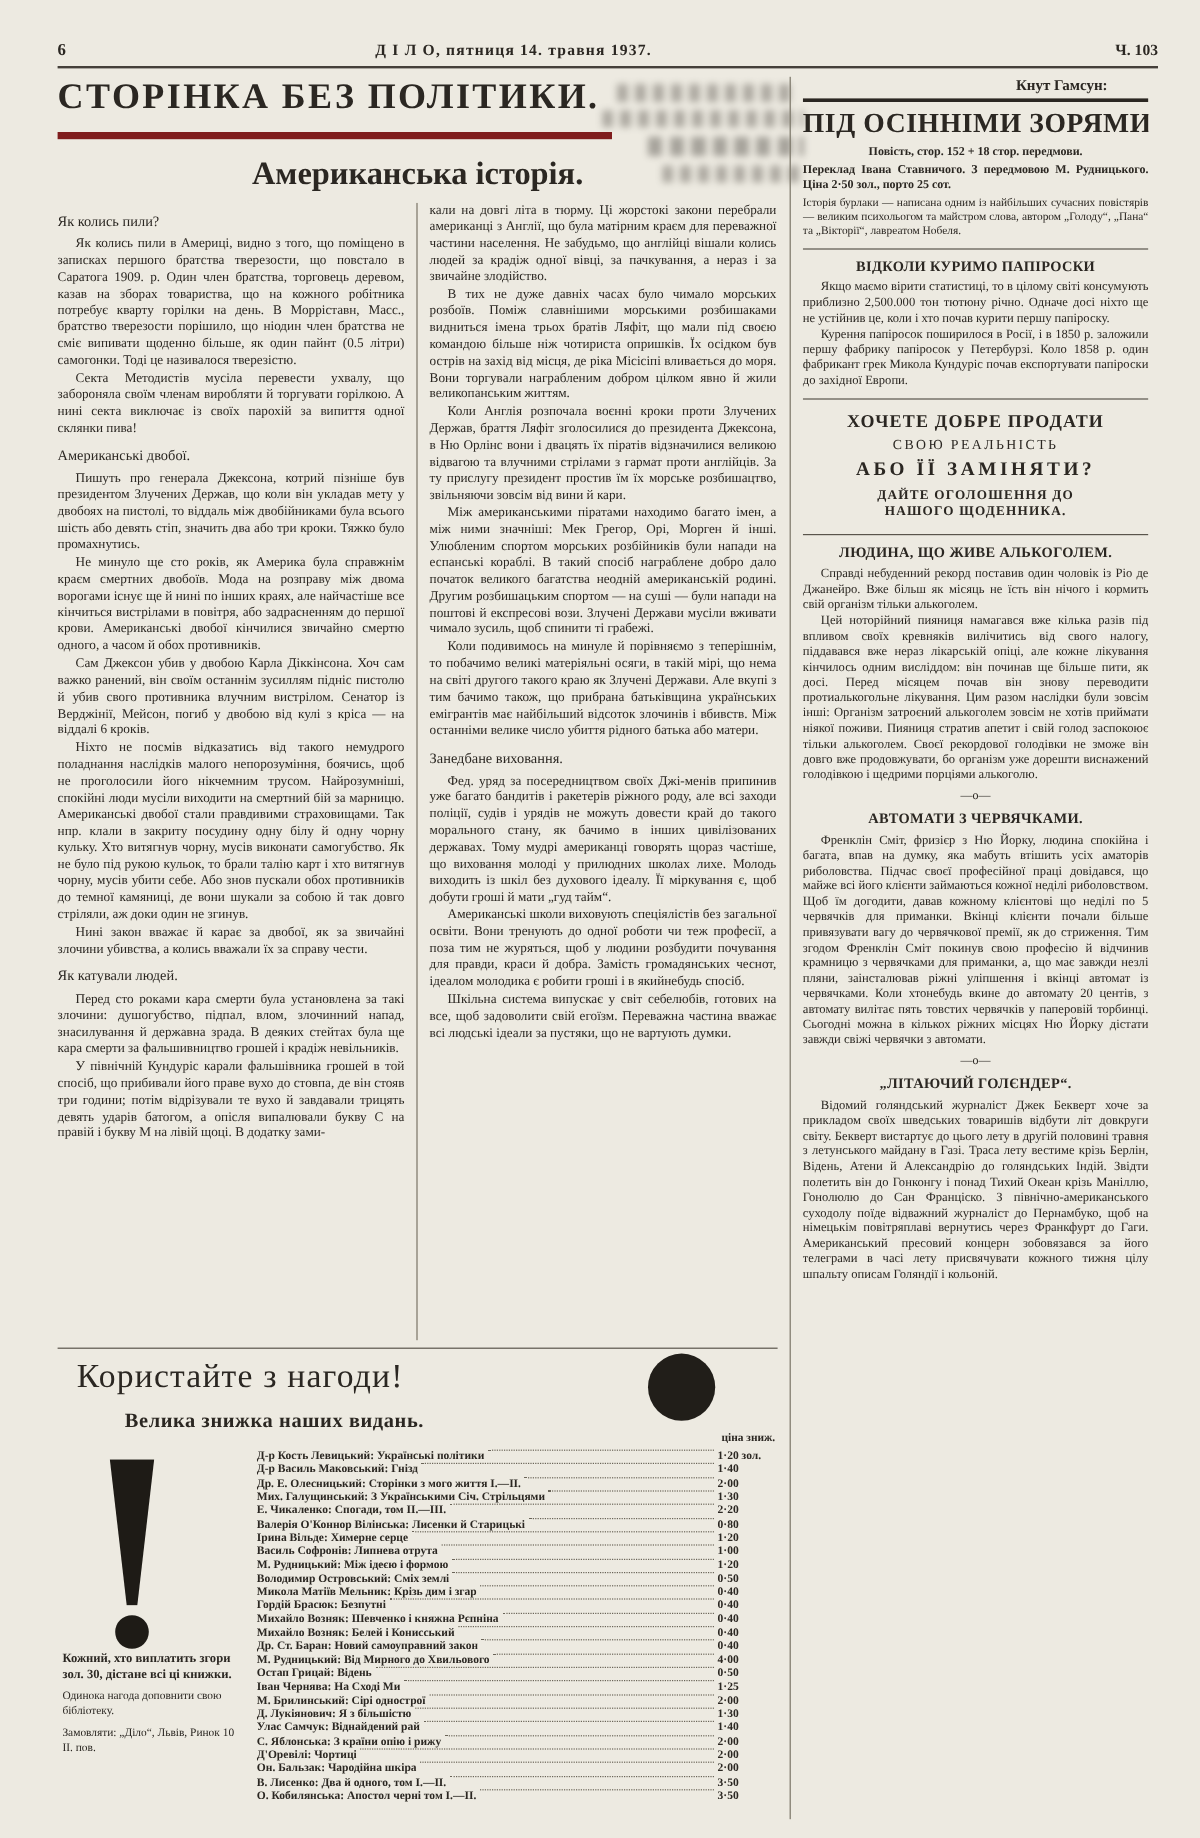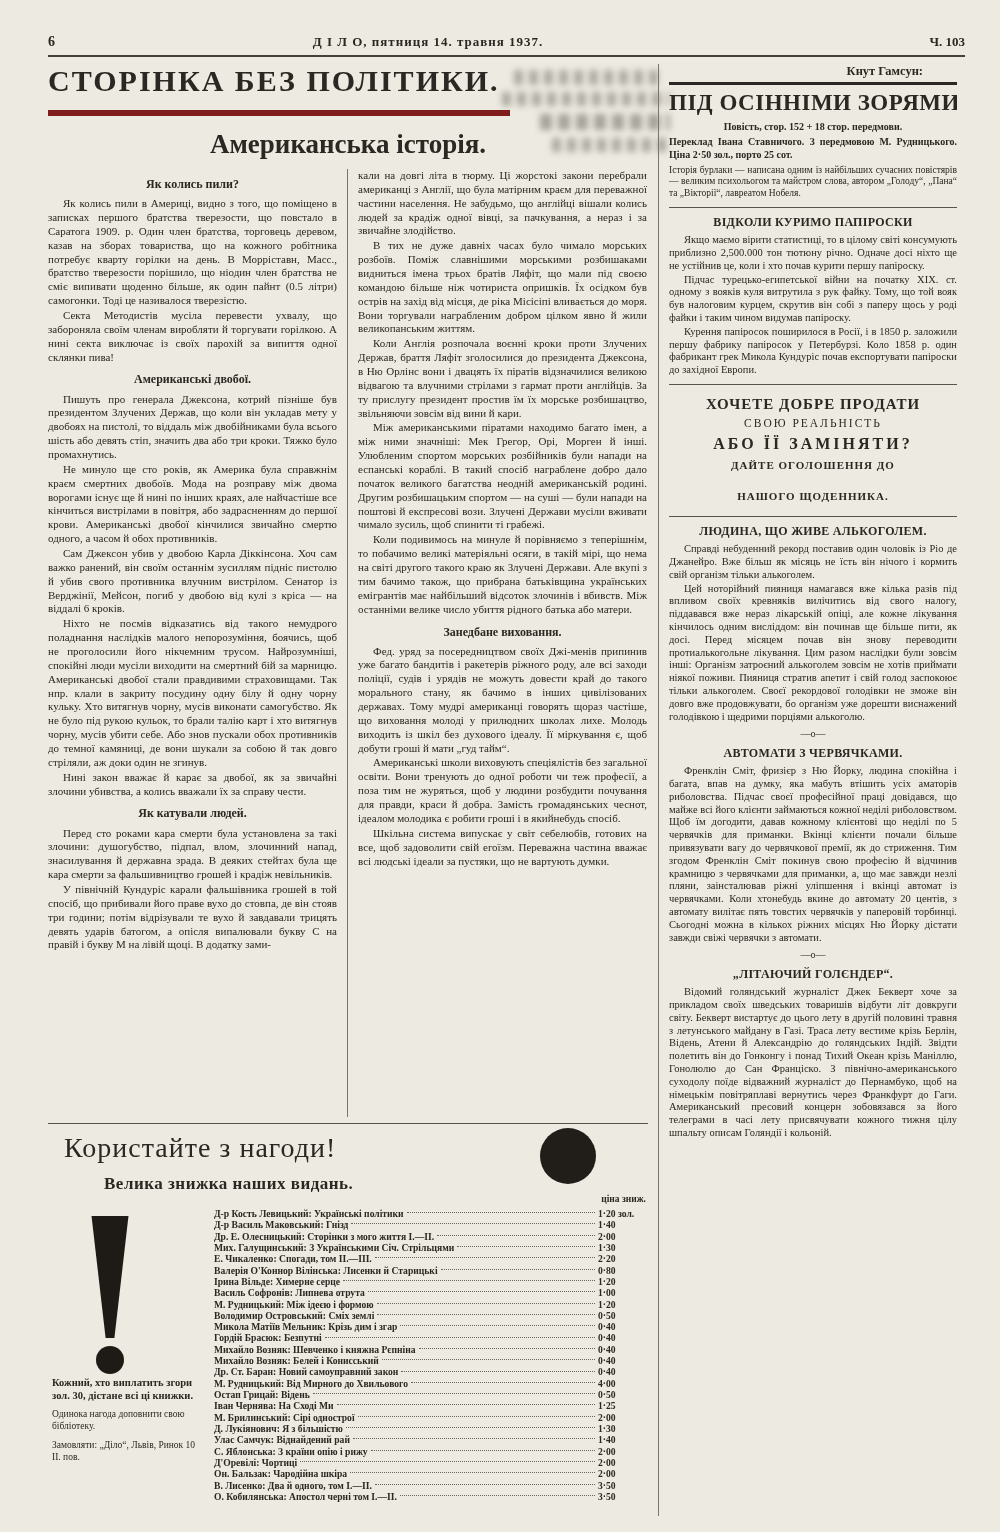--- a/index.html
+++ b/index.html
@@ -22,51 +22,51 @@
   .main{position:absolute;top:64px;left:48px;width:917px;display:flex}
   .left-region{width:600px}
   .main-divider{width:1px;background:#7b7568;margin:0 10px;height:1452px}
   .kicker{font-size:30px;font-weight:bold;letter-spacing:2px;border-bottom:6px solid #7f1d1d;padding:0 10px 12px 0;width:fit-content}
   .article-title{font-size:27px;font-weight:bold;text-align:center;margin:13px 0 9px}
   .cols{display:flex;height:948px;overflow:hidden}
   .col{width:289px;font-size:11px;line-height:1.26;text-align:justify}
   .col-divider{width:1px;background:#7b7568;margin:0 10px}
   .para{text-indent:15px;margin-bottom:1px}
   .para.noindent{text-indent:0}
-  .sub-head{text-align:center;font-size:12px;font-weight:bold;margin:8px 0 5px}
+  .sub-head{text-align:left;font-size:12px;font-weight:normal;margin:8px 0 5px}
   
   .right-col{width:288px;font-size:10.5px;line-height:1.22;text-align:justify;height:1455px;overflow:hidden}
   .book-ad .byline{text-align:right;padding-right:34px;font-weight:bold;font-size:12.5px;margin-bottom:3px}
   .book-ad .bktitle{font-size:23px;font-weight:bold;letter-spacing:.5px;border-top:3px solid #2b2722;padding-top:4px;text-align:center;white-space:nowrap}
   .book-ad .bksub{text-align:center;font-size:10px;font-weight:bold;margin:4px 0 3px}
   .book-ad .bkdetails{font-size:10px;font-weight:bold;margin-bottom:4px}
   .book-ad .bkblurb{font-size:9.5px}
   .hr{border-top:1px solid #5a554c;margin:7px 0}
   .r-head{text-align:center;font-weight:bold;font-size:12px;letter-spacing:.3px;margin:3px 0 5px}
   .o-div{text-align:center;font-size:10px;margin:5px 0}
   .classified{text-align:center;padding:3px 0 5px}
   .classified .c1{font-size:15px;font-weight:bold;letter-spacing:1px}
   .classified .c2{font-size:11.5px;letter-spacing:2px;margin-top:3px}
   .classified .c3{font-size:16px;font-weight:bold;letter-spacing:3px;margin-top:4px}
   .classified .c4{font-size:11px;font-weight:bold;letter-spacing:1px;margin-top:5px}
-  .classified .c5{font-size:11px;font-weight:bold;letter-spacing:1px;margin-top:18px}
+  .classified .c5{font-size:11px;font-weight:bold;letter-spacing:1px;margin-top:0}
   
   .promo{position:relative;border-top:1px solid #5a554c;margin-top:6px;height:392px;overflow:hidden}
   .promo-title{position:absolute;left:16px;top:8px;font-size:28px;font-weight:normal;letter-spacing:1px}
   .promo-disc{position:absolute;left:492px;top:4px;width:56px;height:56px;border-radius:50%;background:#211e19}
   .promo-sub{position:absolute;left:56px;top:50px;font-size:17px;font-weight:bold;letter-spacing:.5px}
   .price-head{position:absolute;right:2px;top:70px;font-size:9.5px;font-weight:bold}
   .bang{position:absolute;left:40px;top:92px;width:44px}
   .bang .stem{width:44px;height:122px;background:#1e1b16;clip-path:polygon(8% 0,92% 0,60% 100%,40% 100%)}
   .bang .dot{width:28px;height:28px;border-radius:50%;background:#1e1b16;margin:8px auto 0}
   .promo-notes{position:absolute;left:4px;top:252px;width:154px;font-size:9.5px;line-height:1.25}
   .promo-notes .n1{font-weight:bold;font-size:10.5px;margin-bottom:7px}
   .promo-notes .n2{margin-bottom:7px}
   .book-list{position:absolute;left:166px;top:84px;right:0}
-  .book-row{display:flex;align-items:center;font-size:9.6px;font-weight:bold;line-height:1.18}
+  .book-row{display:flex;align-items:flex-start;font-size:9.6px;font-weight:bold;line-height:1.18}
   .bk-title{white-space:nowrap;overflow:hidden}
   .bk-leader{flex:1;border-bottom:1px dotted #6a6458;margin:0 3px 2px}
   .bk-price{min-width:50px}
 </style>
 </head>
 <body>
 
 <div class="page">
 
   <div class="hdr">
@@ -277,21 +277,20 @@
         <div class="bkdetails">Переклад Івана Ставничого. З передмовою М. Рудницького. Ціна 2·50 зол., порто 25 сот.</div>
         <div class="bkblurb">Історія бурлаки — написана одним із найбільших сучасних повістярів — великим психольогом та майстром слова, автором „Голоду“, „Пана“ та „Вікторії“, лавреатом Нобеля.</div>
       </section>
 
       <div class="hr"></div>
 
       <section>
         <h3 class="r-head">ВІДКОЛИ КУРИМО ПАПІРОСКИ</h3>
         <div>
             <p class="para">Якщо маємо вірити статистиці, то в цілому світі консумують приблизно 2,500.000 тон тютюну річно. Одначе досі ніхто ще не устійнив це, коли і хто почав курити першу папіроску.</p>
-            <p class="para">Підчас турецько-египетської війни на початку XIX. ст. одному з вояків куля витрутила з рук файку. Тому, що той вояк був налоговим курцем, скрутив він собі з паперу щось у роді файки і таким чином видумав папіроску.</p>
             <p class="para">Курення папіросок поширилося в Росії, і в 1850 р. заложили першу фабрику папіросок у Петербурзі. Коло 1858 р. один фабрикант грек Микола Кундуріс почав експортувати папіроски до західної Европи.</p>
           </div>
       </section>
 
       <div class="hr"></div>
 
       <section class="classified">
         <div class="c1">ХОЧЕТЕ ДОБРЕ ПРОДАТИ</div>
         <div class="c2">СВОЮ РЕАЛЬНІСТЬ</div>
         <div class="c3">АБО ЇЇ ЗАМІНЯТИ?</div>

